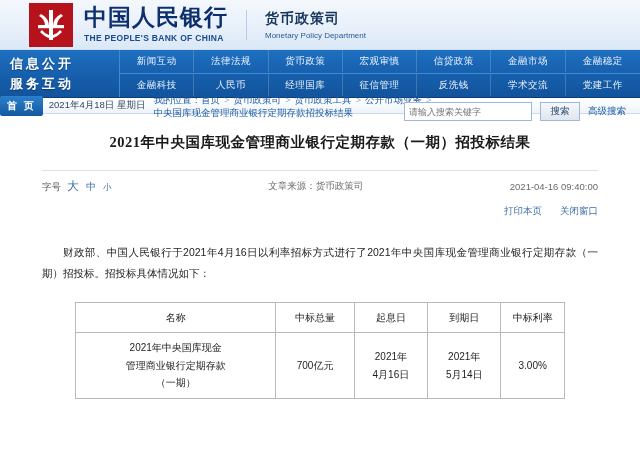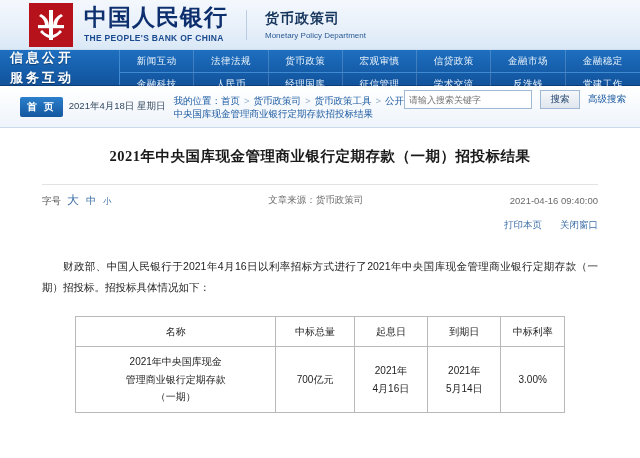--- a/index.html
+++ b/index.html
@@ -36,21 +36,21 @@
   .dept {
     margin-left: 18px; padding-left: 18px;
     border-left: 1px solid #b9cde4;
     align-self: center;
   }
   .dept-cn { font-size: 14px; color: #17365d; font-weight: bold; letter-spacing:1px;}
   .dept-en { font-size: 8px; color: #2b5b94; margin-top: 3px; }
 
   
   .navband {
-    height: 36px;
+    height: 48px;
     background: linear-gradient(to bottom, #1f6fc0 0%, #1863b1 40%, #12539c 100%);
     display: flex; align-items: stretch;
     border-bottom: 1px solid #0c3d78;
   }
   .nav-left {
     width: 120px; flex: 0 0 120px;
     display: flex; flex-direction: column; justify-content: center;
     gap: 2px;
     padding-left: 10px;
     border-right: 1px solid #3f8ad0;
@@ -71,26 +71,26 @@
   .nav-cell {
     font-size: 9.5px; color: #eaf3fc; text-align: center;
     white-space: nowrap; letter-spacing: .5px;
     border-right: 1px solid rgba(255,255,255,.18);
     line-height: 22px;
   }
   .nav-cell:last-child { border-right: none; }
 
   
   .crumbbar {
-    height: 42px;
+    height: 16px;
     background: linear-gradient(to bottom, #ffffff 0%, #eef4fb 100%);
     border-bottom: 1px solid #cbd9ea;
     display: flex; align-items: center;
     font-size: 9.5px; color: #2f5b8c;
-    padding: 0 20px;
+    padding: 0 0;
     position: relative;
   }
   .home-tab {
     background: linear-gradient(to bottom, #2b7fcc, #14589f);
     color: #fff; font-size: 10px; font-weight: bold;
     padding: 3px 7px; border-radius: 2px; letter-spacing: 2px;
     margin-right: 6px;
   }
   .crumb-date { color: #33475e; margin-right: 8px; }
   .crumb-sep { color: #9ab4d0; margin: 0 4px; }
@@ -208,22 +208,22 @@
         <div class="nav-cell">宏观审慎</div>
         <div class="nav-cell">信贷政策</div>
         <div class="nav-cell">金融市场</div>
         <div class="nav-cell">金融稳定</div>
       </div>
       <div class="nav-row">
         <div class="nav-cell">金融科技</div>
         <div class="nav-cell">人民币</div>
         <div class="nav-cell">经理国库</div>
         <div class="nav-cell">征信管理</div>
+        <div class="nav-cell">反洗钱</div>
         <div class="nav-cell">学术交流</div>
-        <div class="nav-cell">反洗钱</div>
         <div class="nav-cell">党建工作</div>
       </div>
     </div>
   </div>
 
   <div class="crumbbar">
     <div class="home-tab">首 页</div>
     <span class="crumb-date">2021年4月18日 星期日</span>
     <div class="crumb-wrap">
       <span class="crumb-link">我的位置：</span>

